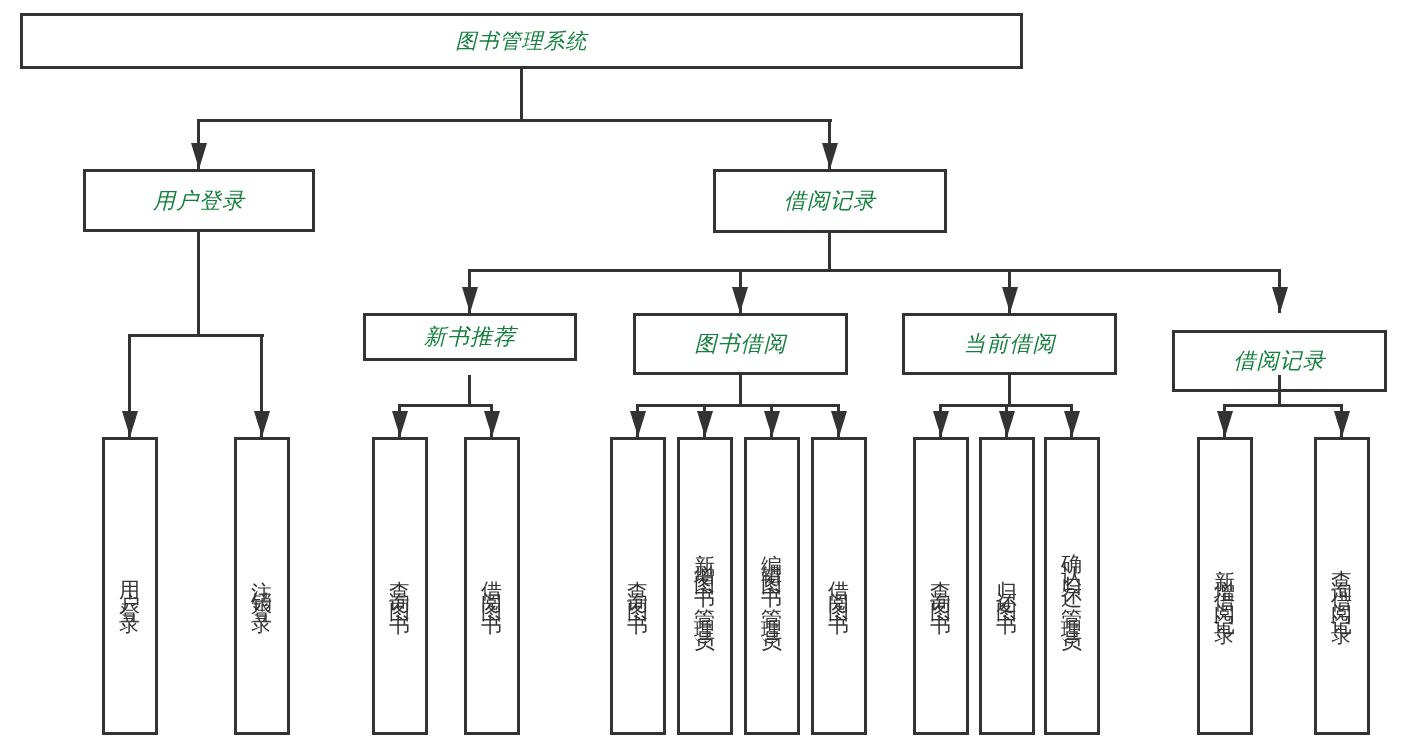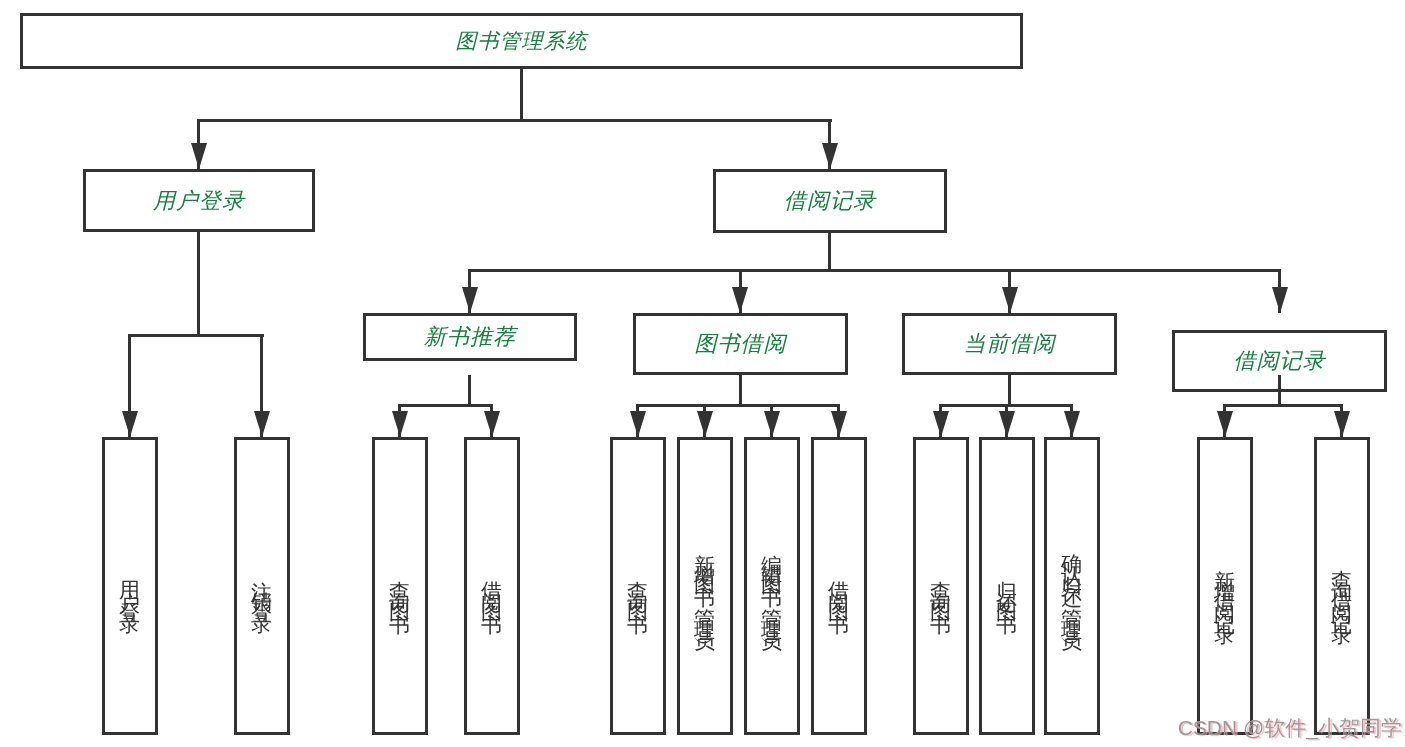--- a/index.html
+++ b/index.html
@@ -161,15 +161,14 @@
     <span class="vlbl">确认归还（管理员）</span>
   </div>
 
   <div class="leaf" style="left:1197px">
     <span class="vlbl">新增借阅记录</span>
   </div>
   <div class="leaf" style="left:1314px">
     <span class="vlbl">查询借阅记录</span>
   </div>
 
-  <div class="watermark">CSDN @软件_小贺同学</div>
 
 </div>
 
 </body></html>

